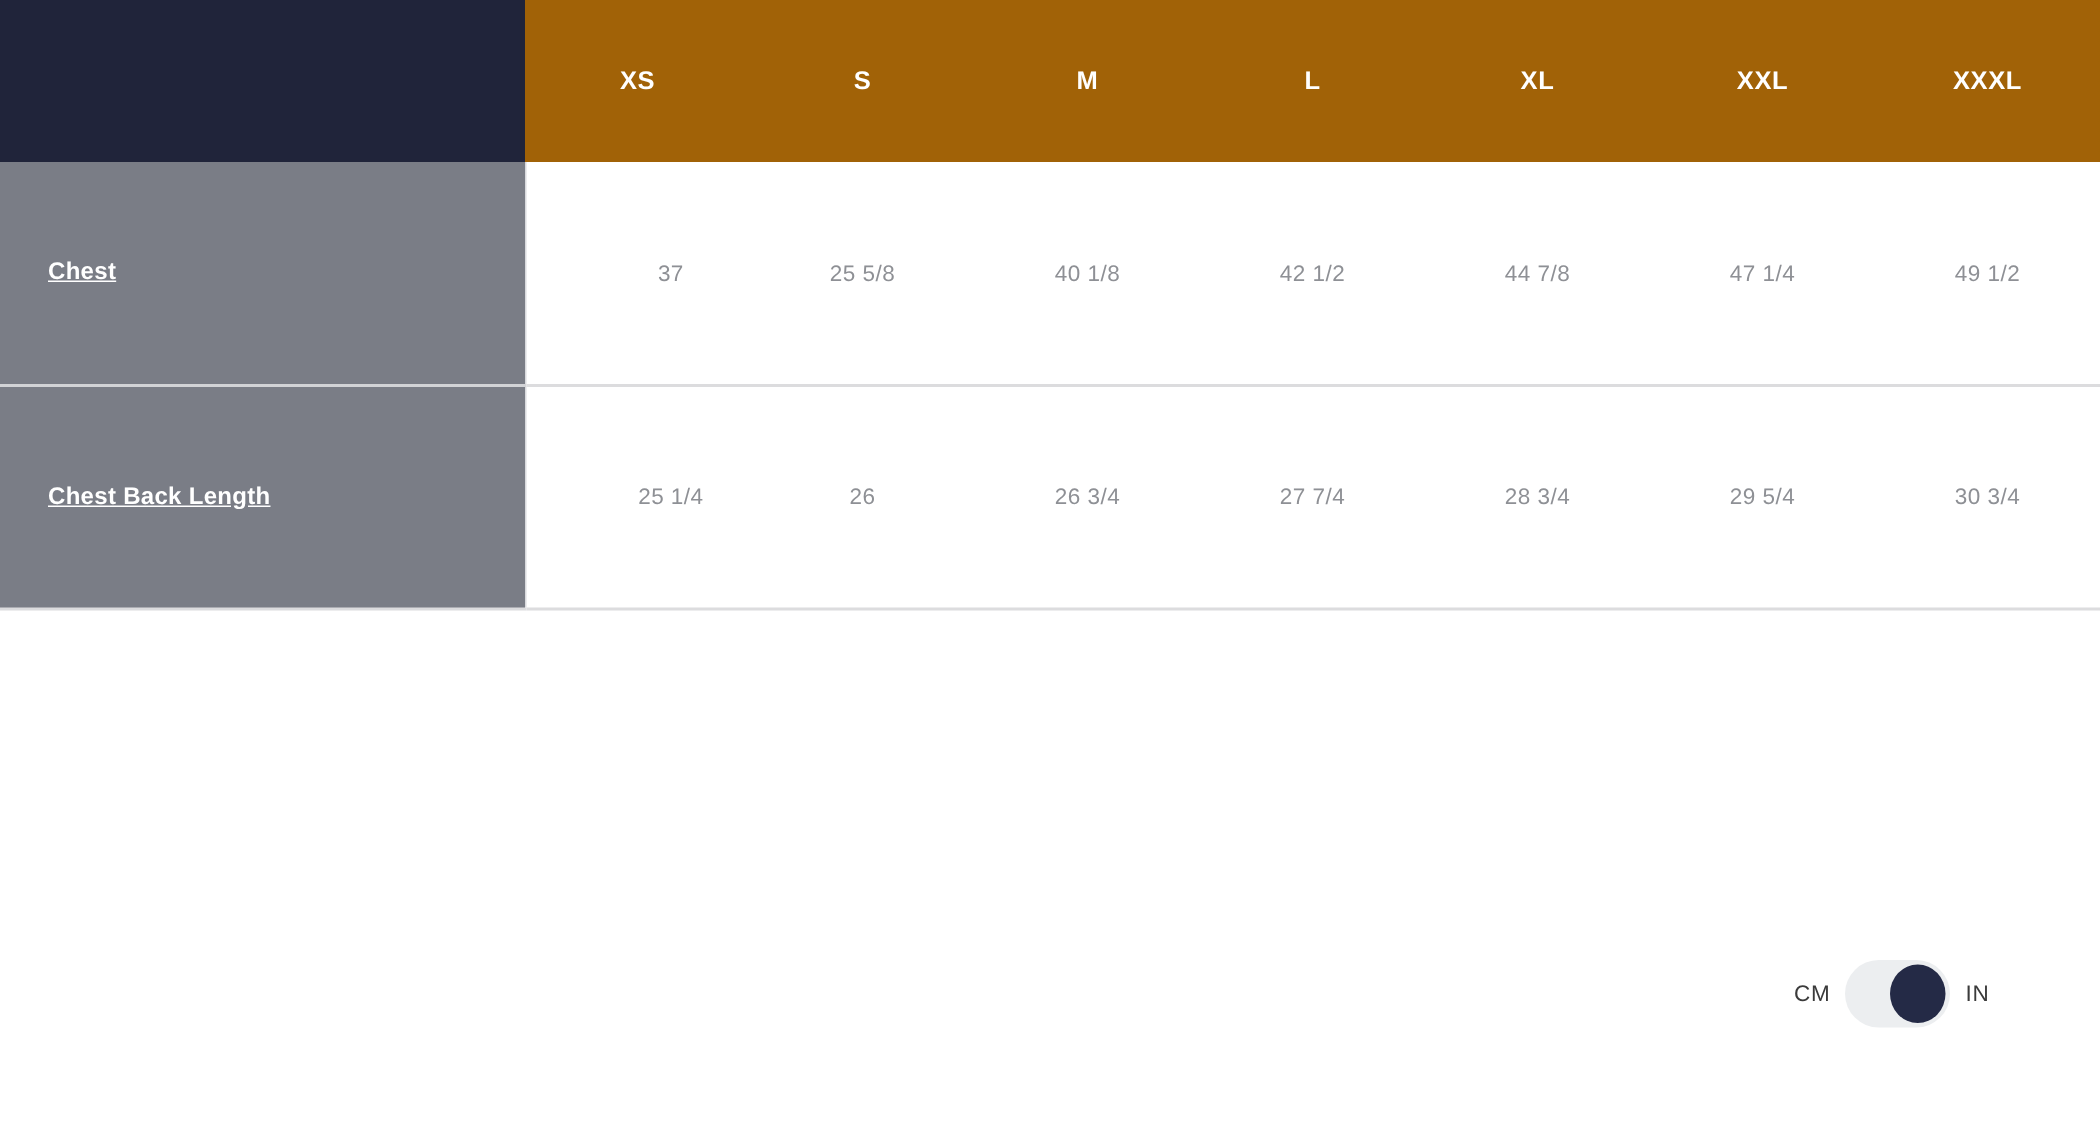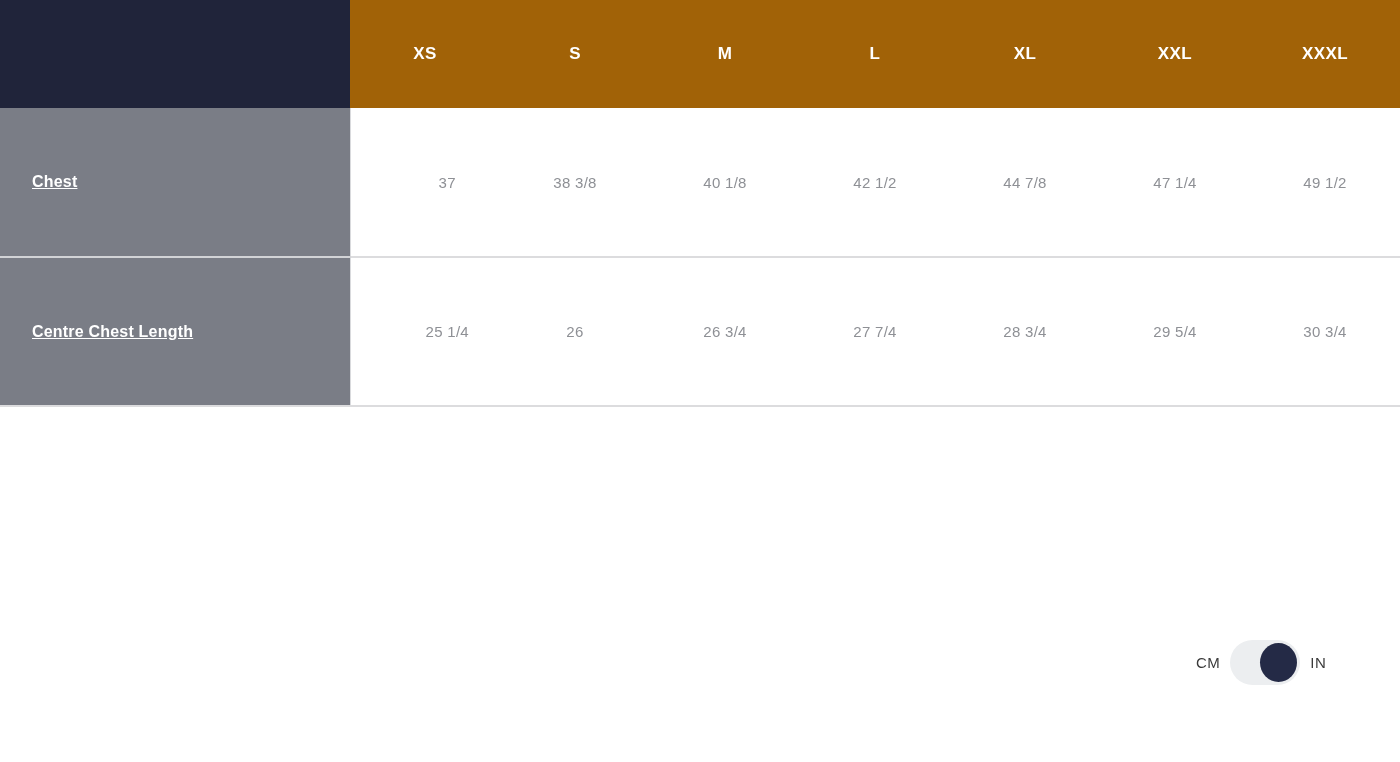--- a/index.html
+++ b/index.html
@@ -151,30 +151,30 @@
         <th>XL</th>
         <th>XXL</th>
         <th>XXXL</th>
       </tr>
     </thead>
 
     <tbody>
       <tr>
         <td class="row-label">Chest</td>
         <td class="value-cell first-value">37</td>
-        <td class="value-cell">38 3/8</td>
+        <td class="value-cell">25 5/8</td>
         <td class="value-cell">40 1/8</td>
         <td class="value-cell">42 1/2</td>
         <td class="value-cell">44 7/8</td>
         <td class="value-cell">47 1/4</td>
         <td class="value-cell">49 1/2</td>
       </tr>
 
       <tr>
-        <td class="row-label">Centre Chest Length</td>
+        <td class="row-label">Chest Back Length</td>
         <td class="value-cell first-value">25 1/4</td>
         <td class="value-cell">26</td>
         <td class="value-cell">26 3/4</td>
         <td class="value-cell">27 7/4</td>
         <td class="value-cell">28 3/4</td>
         <td class="value-cell">29 5/4</td>
         <td class="value-cell">30 3/4</td>
       </tr>
 
     </tbody>

